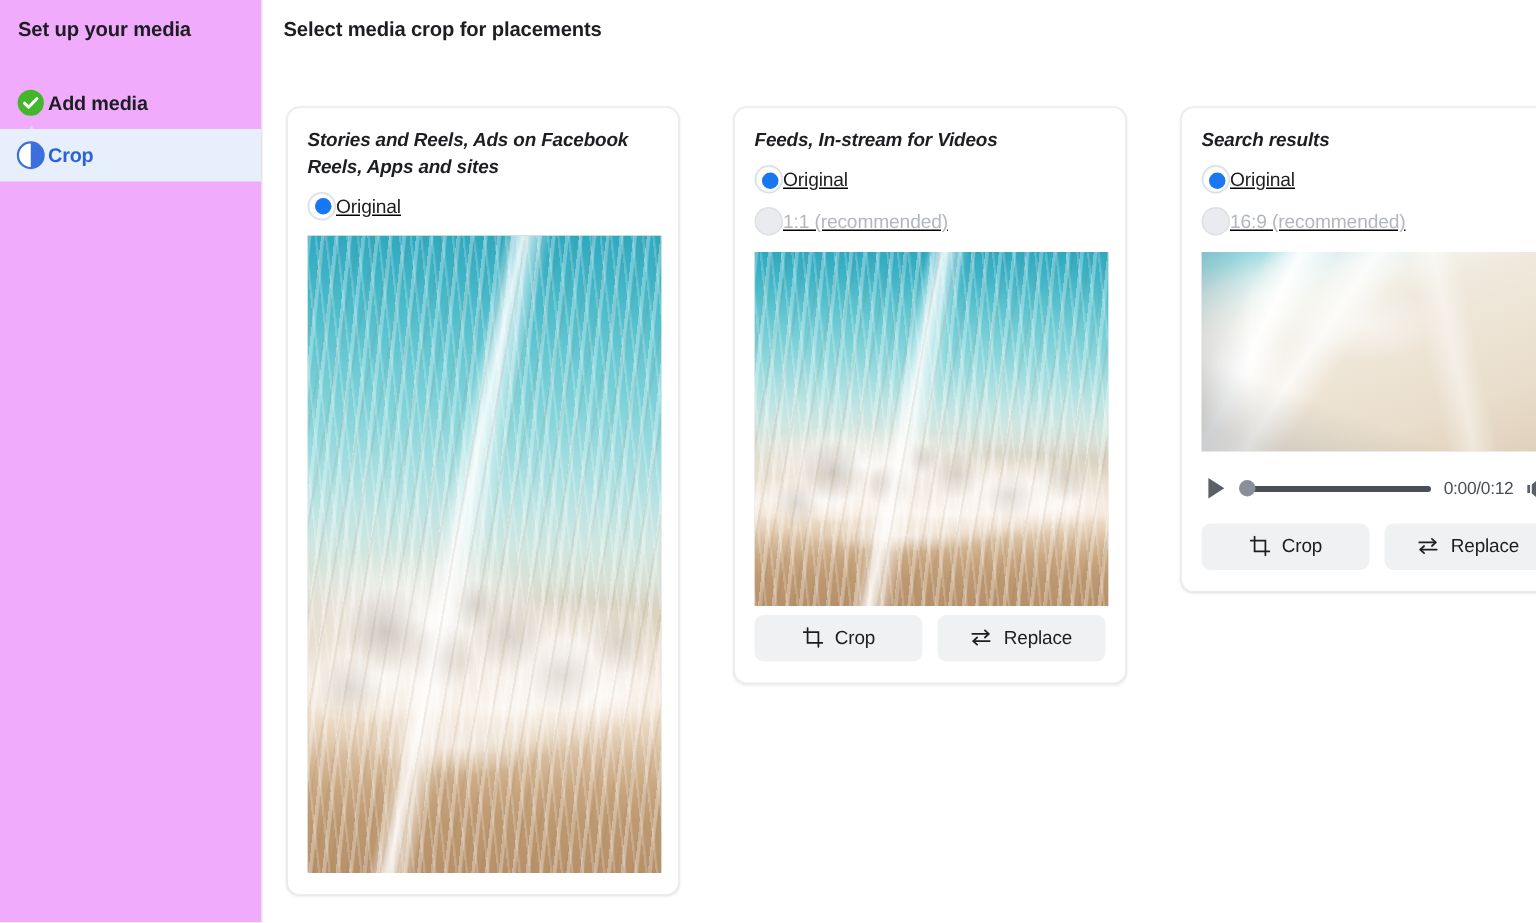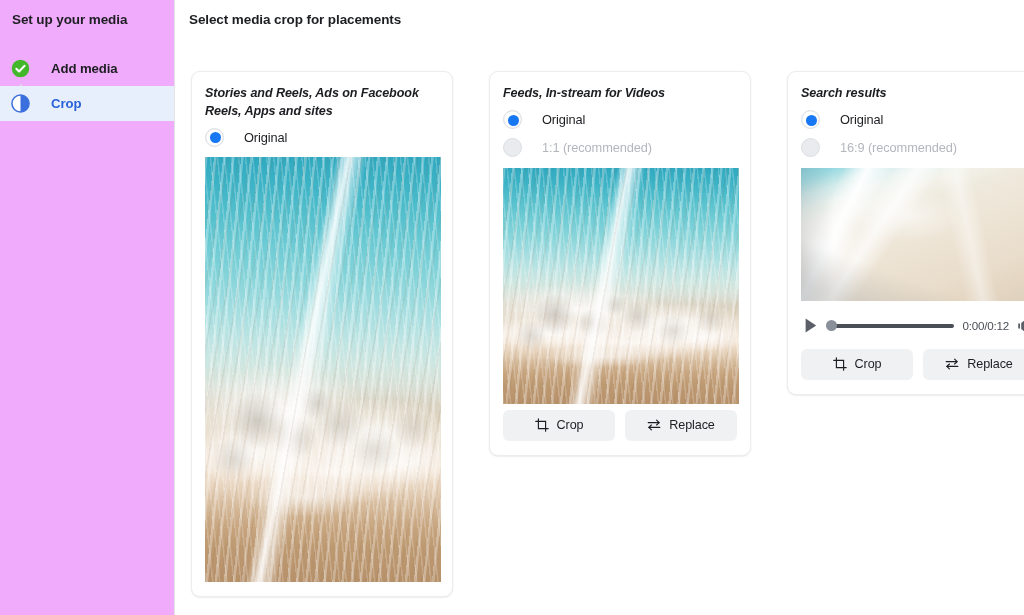--- a/index.html
+++ b/index.html
@@ -33,21 +33,21 @@
     padding: 0 0 0 12px;
     line-height: 22px;
     letter-spacing: -0.1px;
   }
   .side-steps { margin-top: 20px; }
   .side-step {
     height: 35px;
     display: flex;
     align-items: center;
     padding-left: 11px;
-    gap: 21px;
+    gap: 2px;
     cursor: pointer;
     position: relative;
   }
   .side-step.active { background: #e7eefc; }
   .side-step-label {
     font-size: 13.2px;
     font-weight: bold;
     color: #1c1e21;
     letter-spacing: -0.1px;
   }
@@ -101,23 +101,24 @@
     line-height: 17.5px;
     letter-spacing: -0.1px;
     margin-bottom: 3px;
     font-style: italic;
   }
 
   
   .radio-row {
     display: flex;
     align-items: center;
-    gap: 20px;
+    gap: 0;
     height: 28px;
     cursor: pointer;
+    text-decoration: underline;
   }
   .radio {
     width: 19px; height: 19px;
     flex: 0 0 19px;
     border-radius: 50%;
     position: relative;
   }
   .radio.on {
     background: #ffffff;
     border: 1px solid #dcdfe3;

